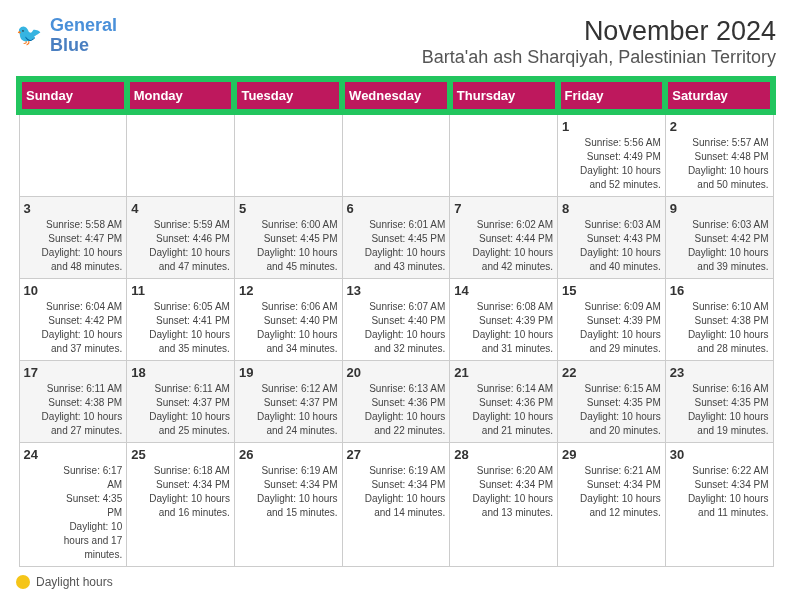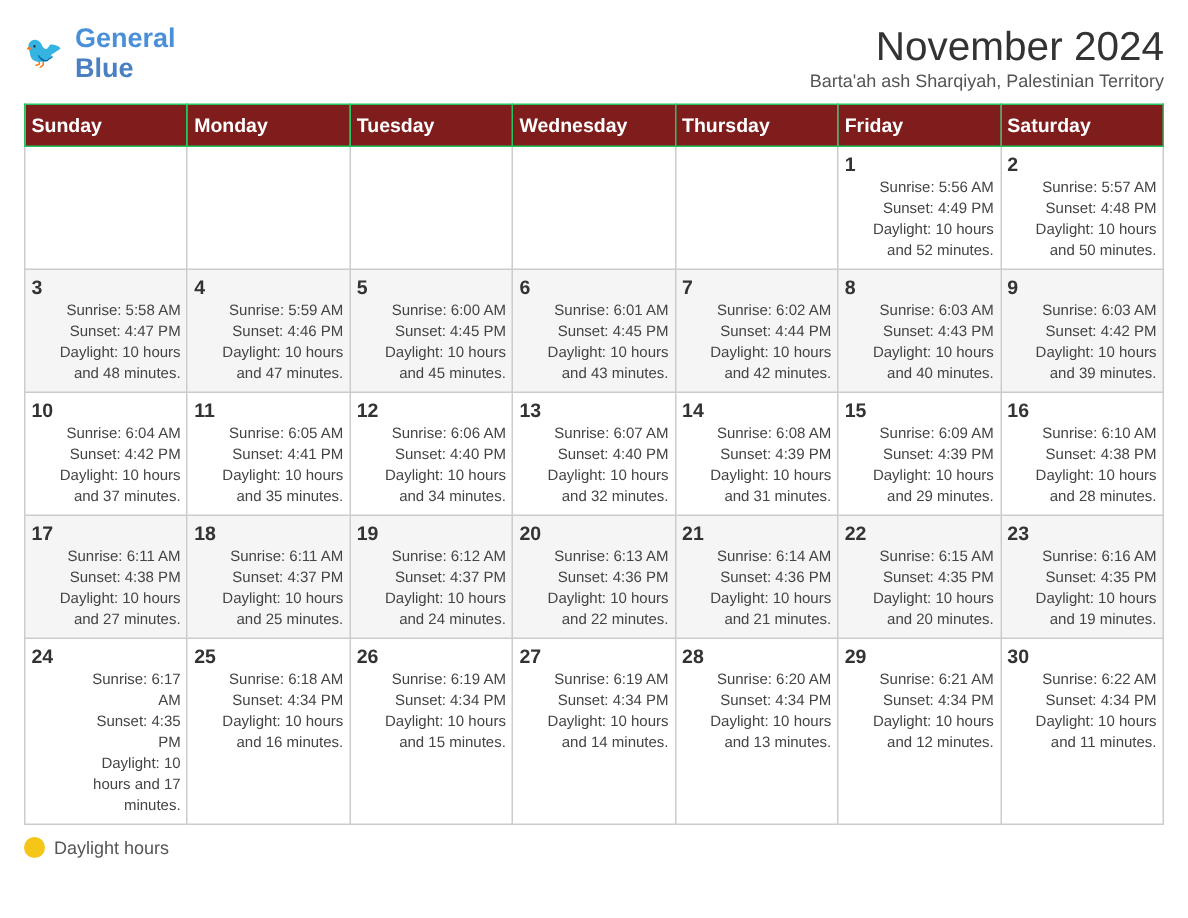--- a/index.html
+++ b/index.html
@@ -36,35 +36,35 @@
     }
     .title-block {
       text-align: right;
     }
     .month-title {
       font-size: 27px;
       font-weight: normal;
       color: #333;
     }
     .subtitle {
-      font-size: 12px;
+      font-size: 18px;
       color: #555;
     }
     .calendar {
       width: 100%;
       border-collapse: collapse;
       font-size: 11px;
     }
     .calendar th {
-      background-color: #7f1d1d;
+      background-color: #be185d;
       color: #fff;
       padding: 6px 4px;
       text-align: left;
       font-size: 13px;
-      border: 1px solid #22c55e;
+      border: 6px solid #22c55e;
     }
     .calendar td {
       border: 1px solid #ccc;
       vertical-align: top;
       padding: 4px;
       width: calc(100% / 7);
       min-height: 80px;
       background: #fff;
     }
     .calendar tr:nth-child(even) td {

